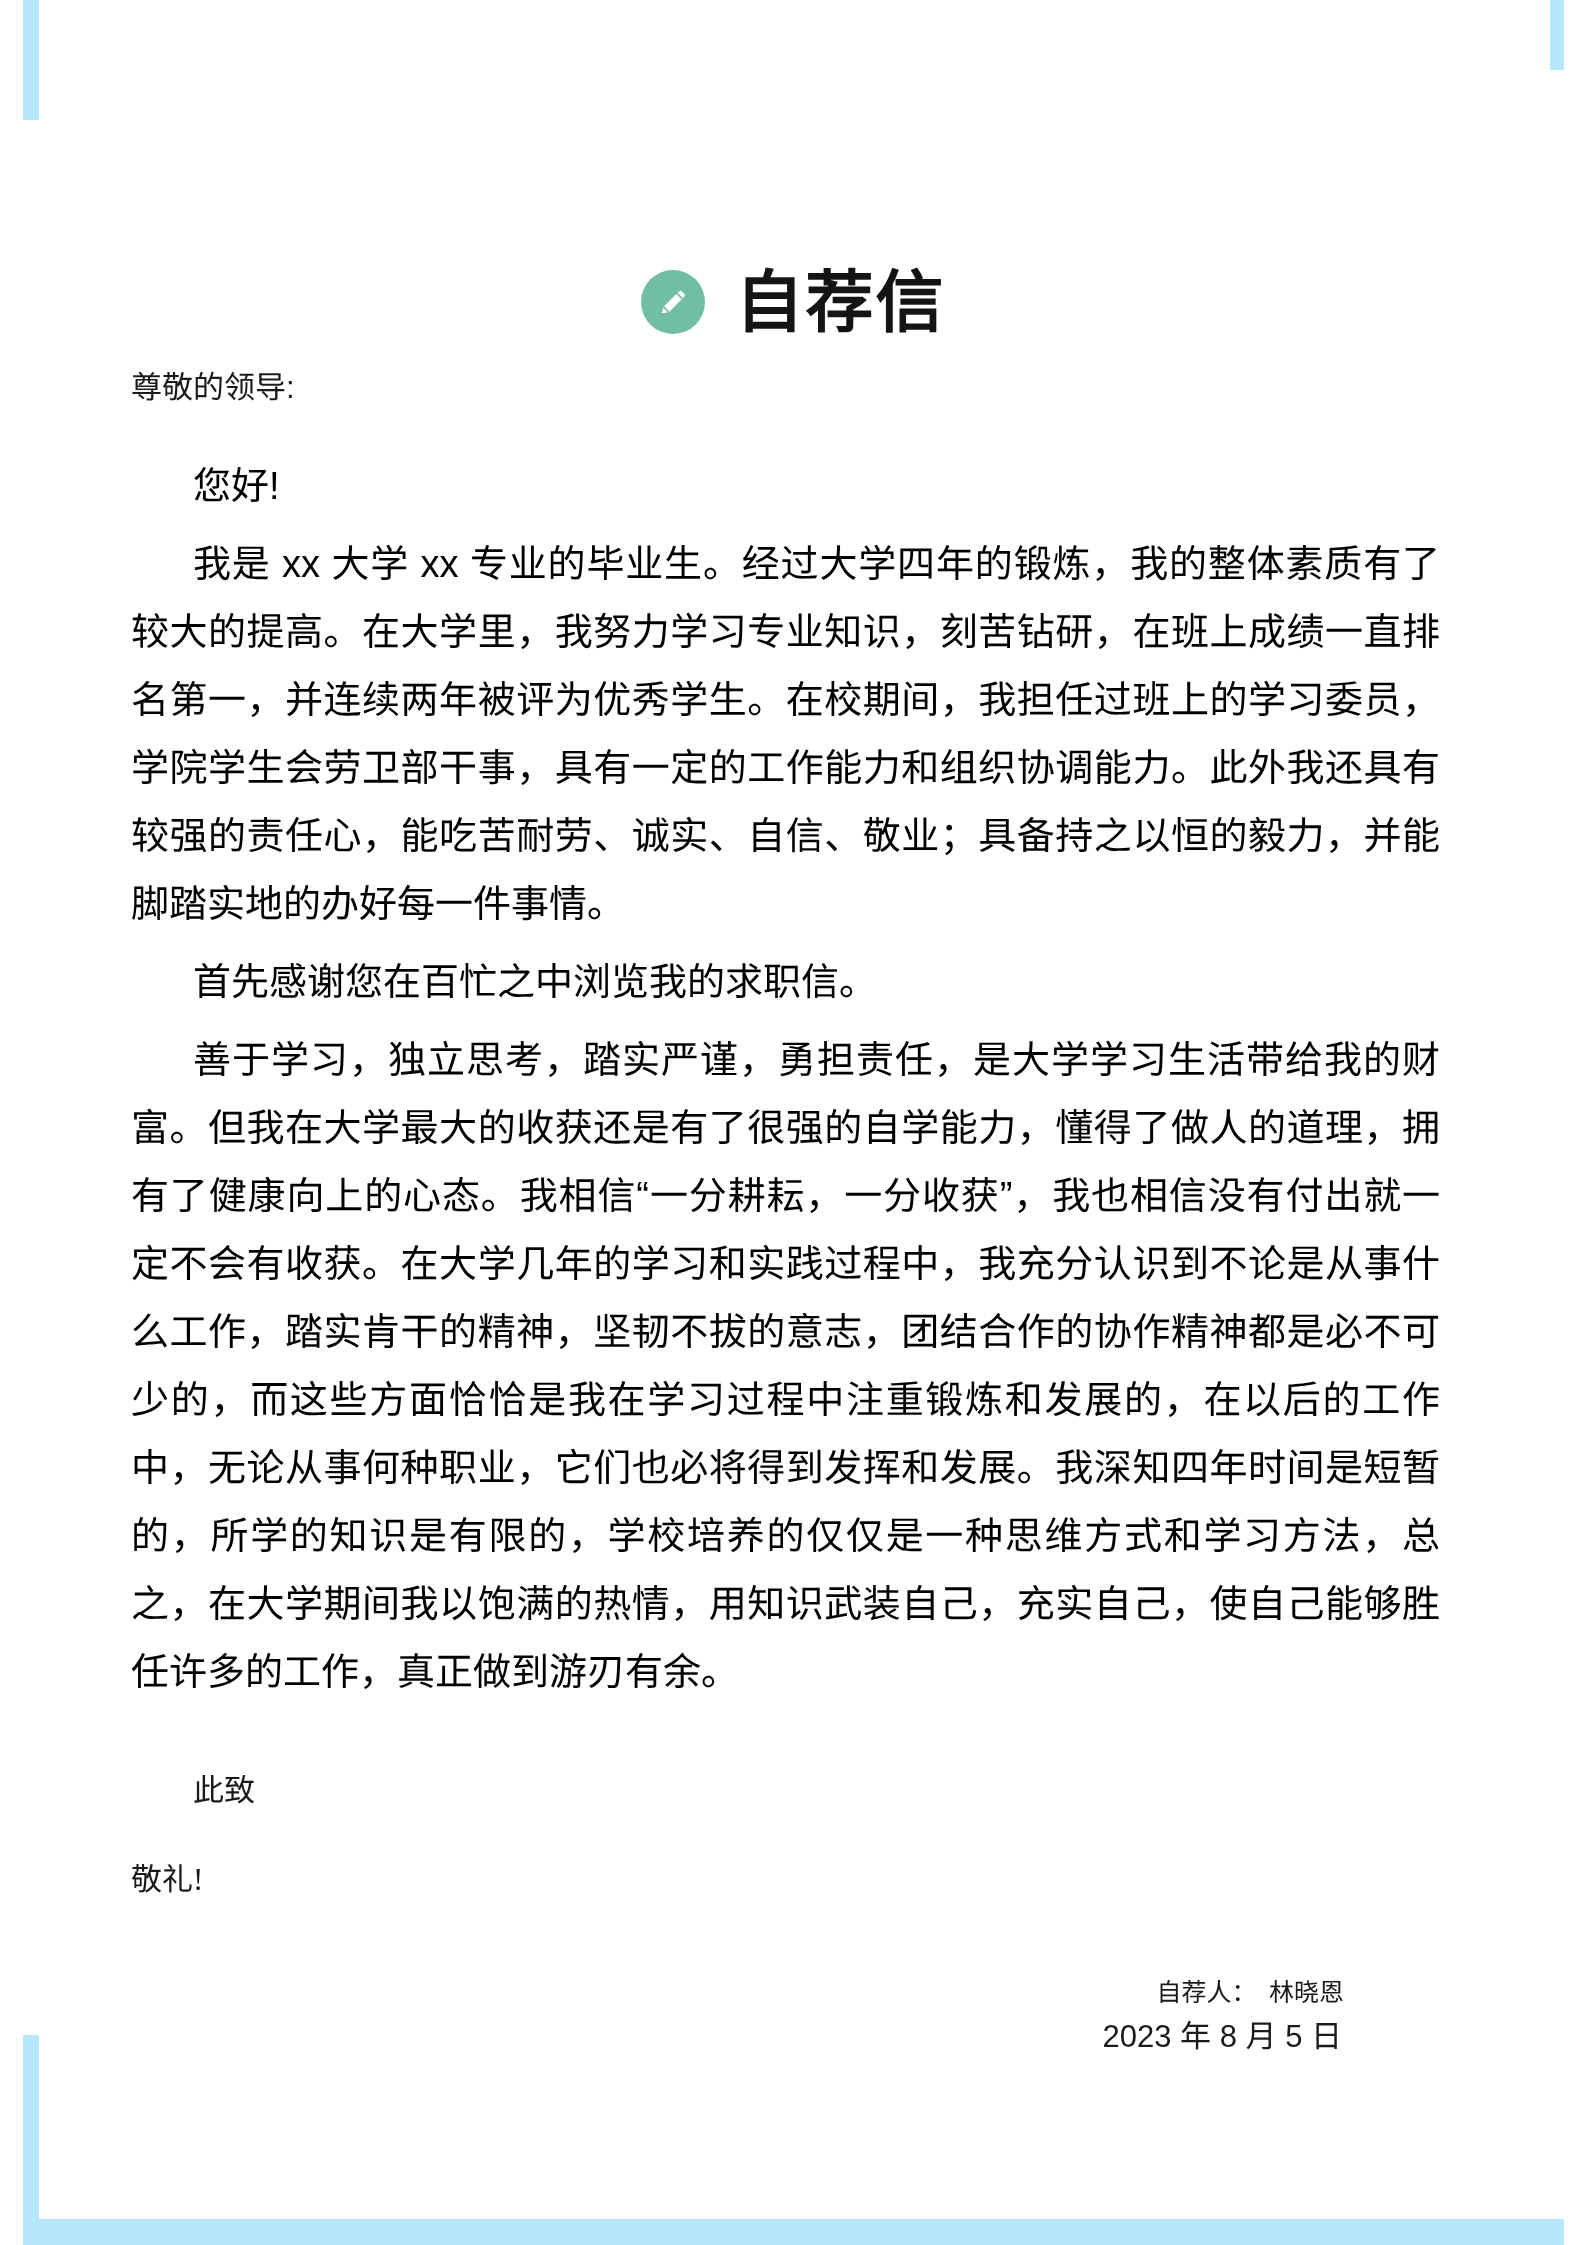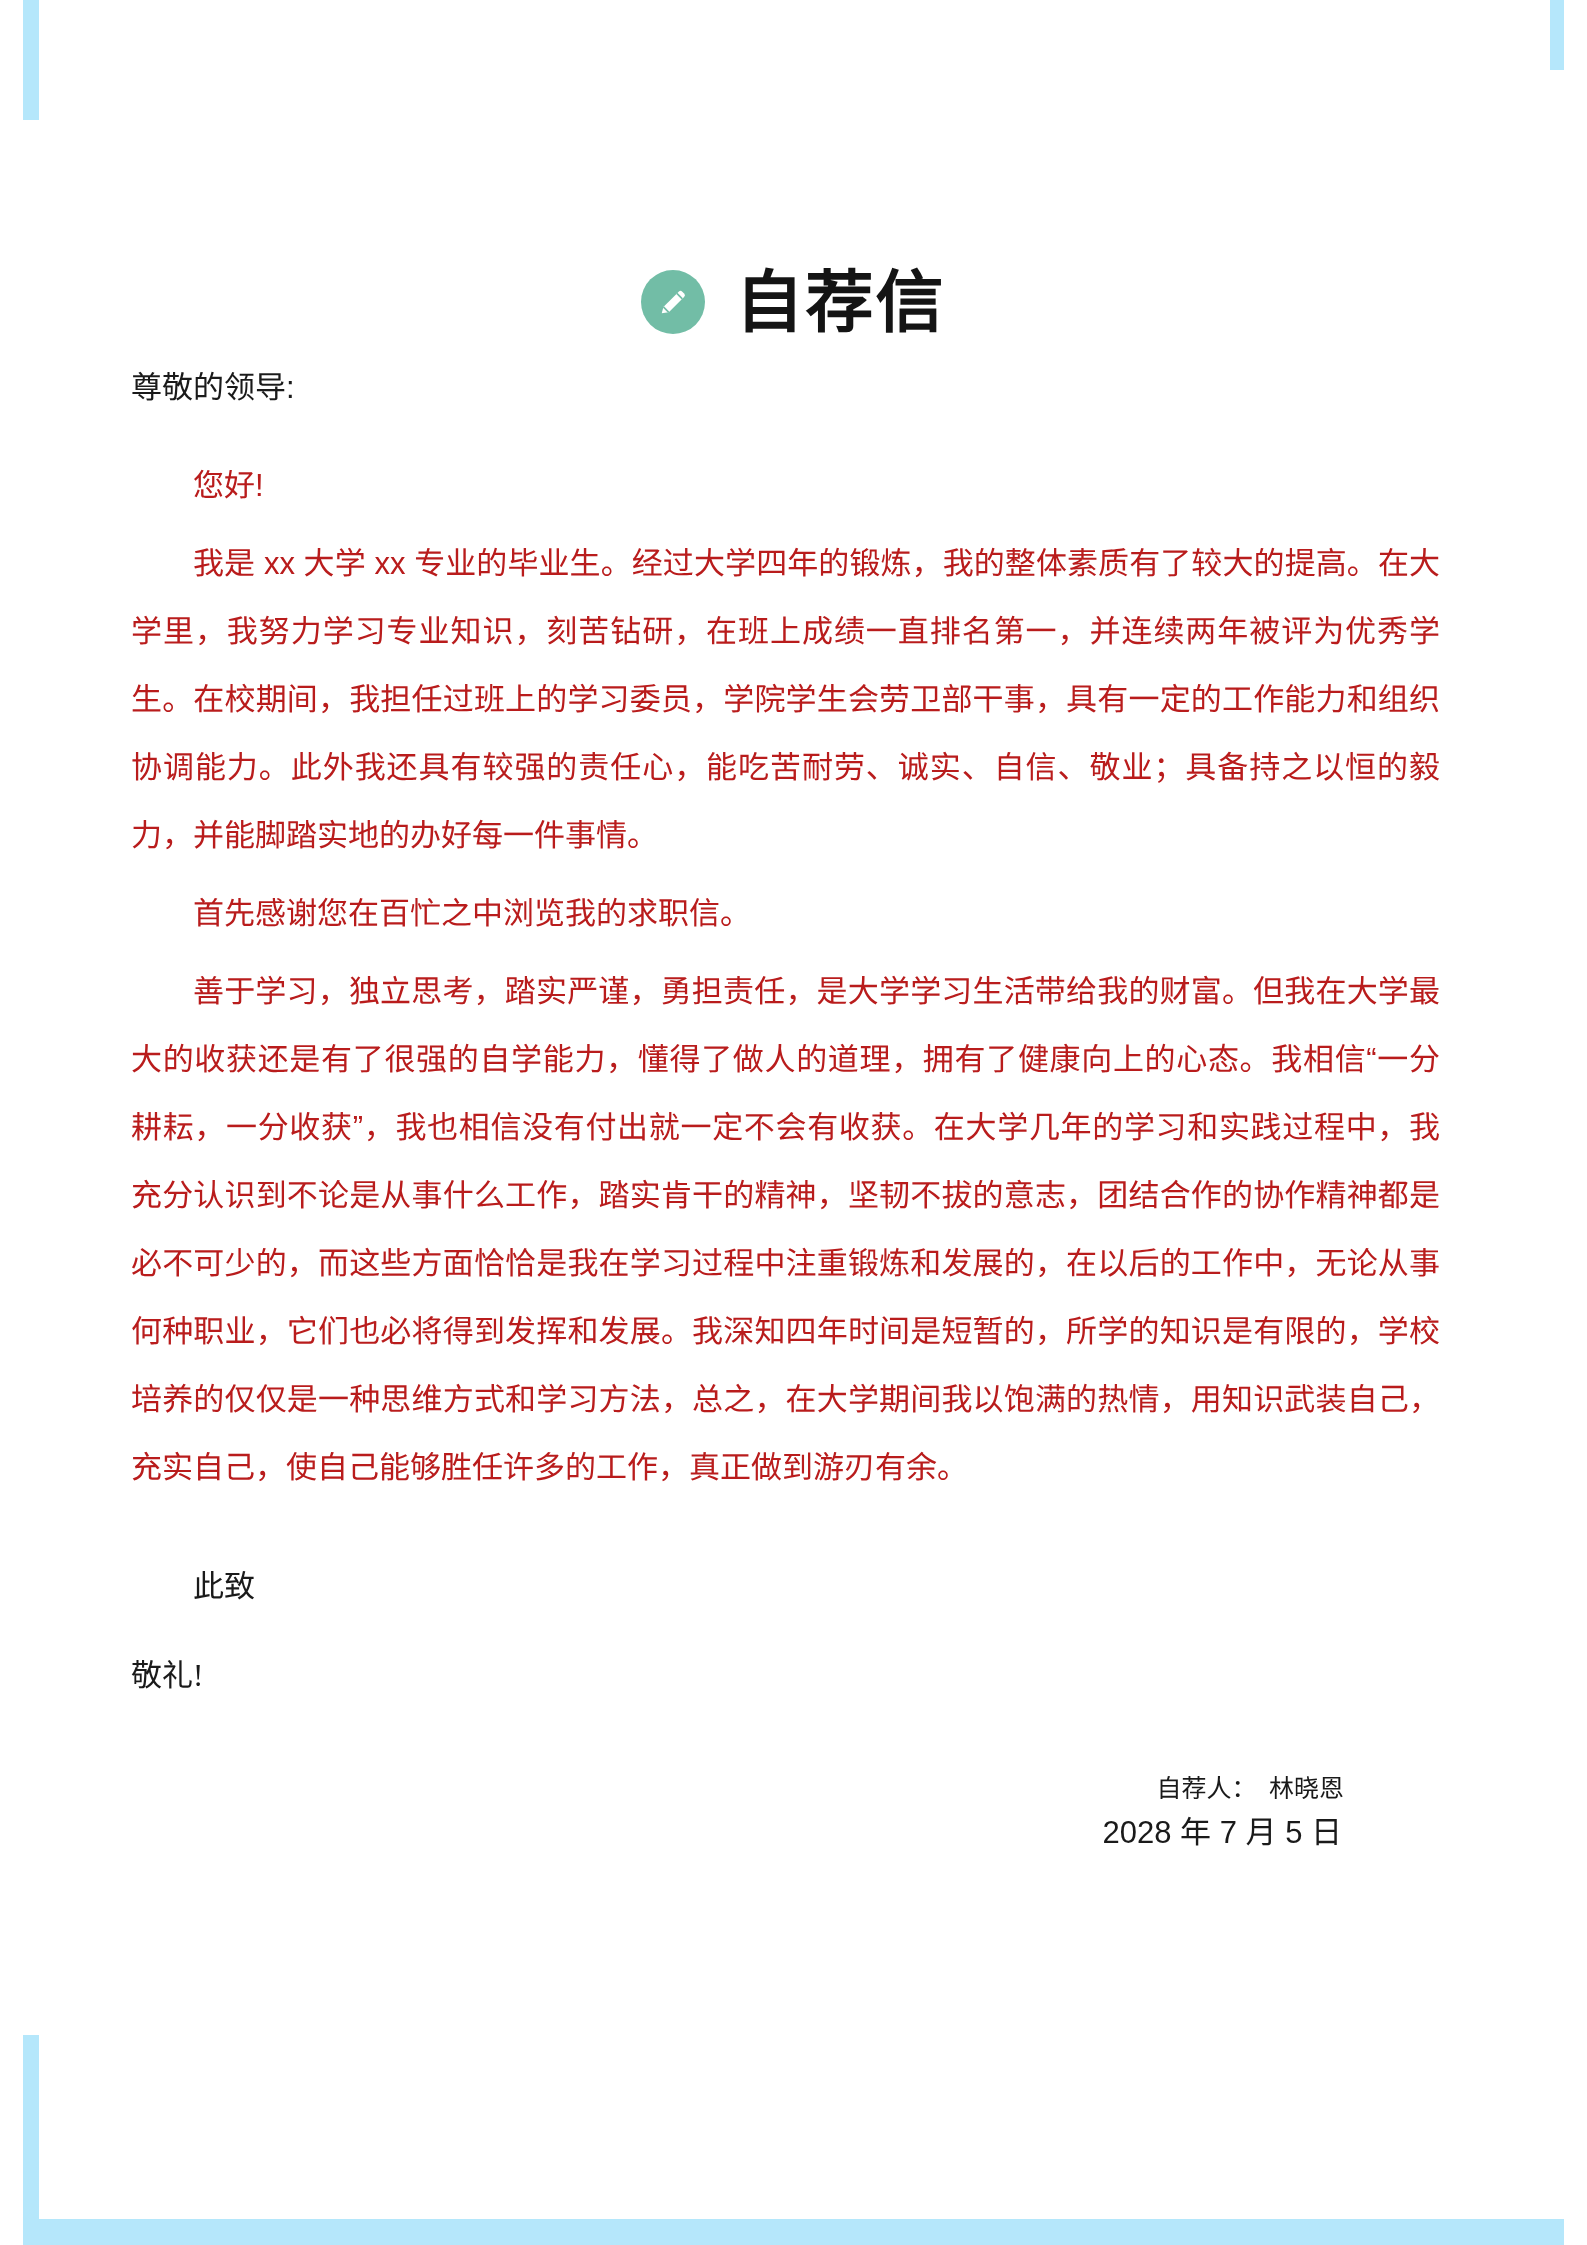--- a/index.html
+++ b/index.html
@@ -97,23 +97,23 @@
   }
 
   .salutation {
     font-size: 31px;
     line-height: 1.3;
     color: #1a1a1a;
     margin: 0 0 44px 0;
   }
 
   .para {
-    font-size: 31px;
+    font-size: 38px;
     line-height: 68px;
-    color: #b91c1c;
+    color: #000000;
     margin: 0 0 10px 0;
     text-indent: 62px;
     text-align: justify;
     text-justify: inter-ideograph;
   }
 
   .closing-block {
     margin-top: 66px;
   }
   .closing-line-1 {
@@ -178,17 +178,17 @@
     <p class="para">首先感谢您在百忙之中浏览我的求职信。</p>
     <p class="para">善于学习，独立思考，踏实严谨，勇担责任，是大学学习生活带给我的财富。但我在大学最大的收获还是有了很强的自学能力，懂得了做人的道理，拥有了健康向上的心态。我相信“一分耕耘，一分收获”，我也相信没有付出就一定不会有收获。在大学几年的学习和实践过程中，我充分认识到不论是从事什么工作，踏实肯干的精神，坚韧不拔的意志，团结合作的协作精神都是必不可少的，而这些方面恰恰是我在学习过程中注重锻炼和发展的，在以后的工作中，无论从事何种职业，它们也必将得到发挥和发展。我深知四年时间是短暂的，所学的知识是有限的，学校培养的仅仅是一种思维方式和学习方法，总之，在大学期间我以饱满的热情，用知识武装自己，充实自己，使自己能够胜任许多的工作，真正做到游刃有余。</p>
 
     <div class="closing-block">
       <p class="closing-line-1">此致</p>
       <p class="closing-line-2">敬礼!</p>
     </div>
 
     <div class="signature-block">
       <p class="signature-name"><span>自荐人：</span><span>　</span><span>林晓恩</span></p>
-      <p class="signature-date">2028 年 7 月 5 日</p>
+      <p class="signature-date">2023 年 8 月 5 日</p>
     </div>
 
   </div>
 </div>
 
 </body></html>

